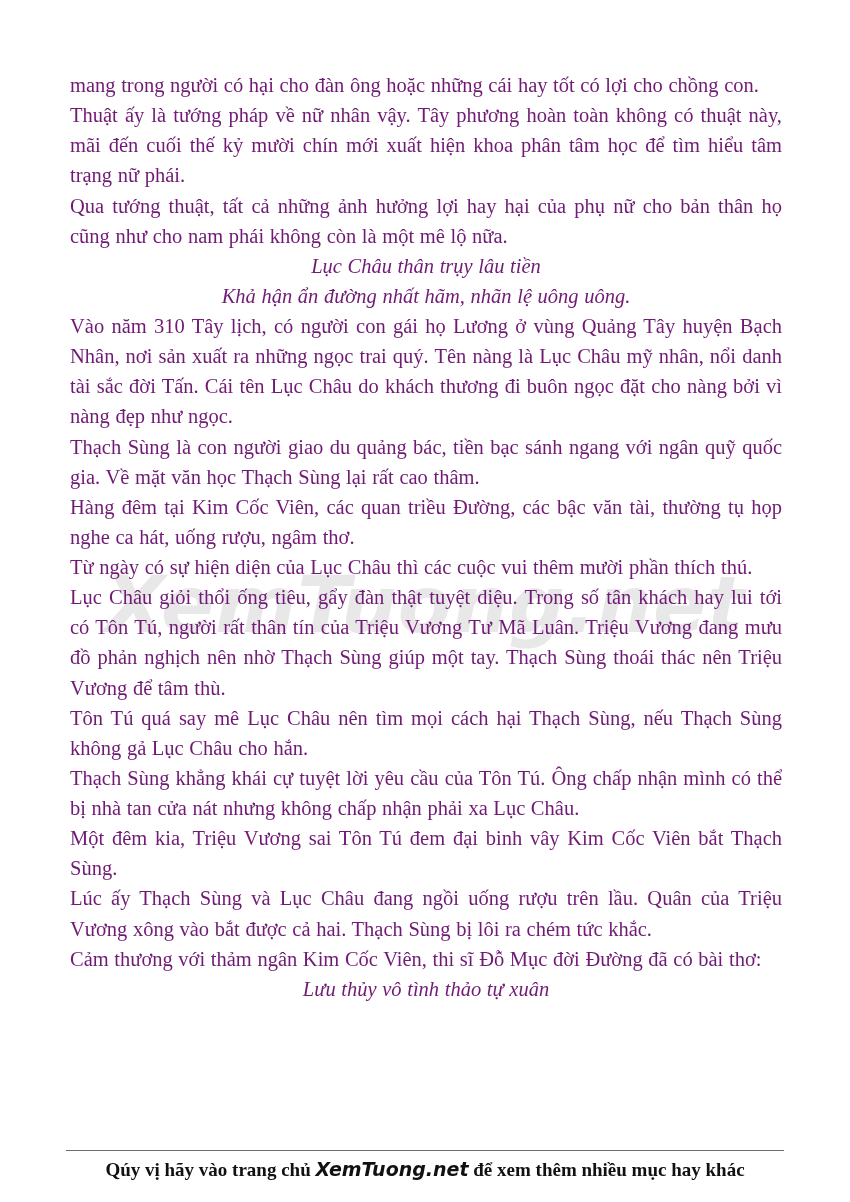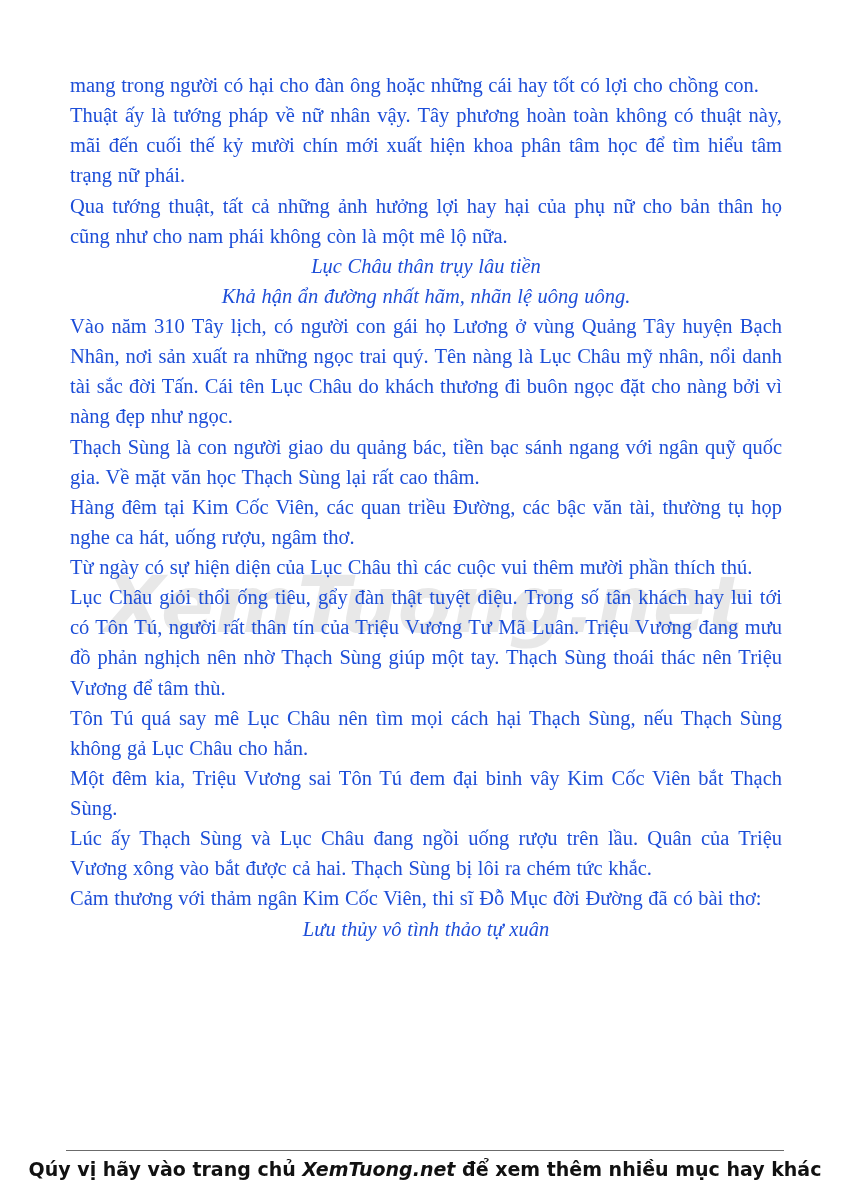--- a/index.html
+++ b/index.html
@@ -45,21 +45,21 @@
     width: 712px;
     z-index: 2;
   }
   p.para {
     margin: 0;
     font-size: 20.5px;
     line-height: 1.47;
     text-align: justify;
     text-justify: inter-word;
     word-spacing: 0.5px;
-    color: #1d4ed8;
+    color: #701a75;
   }
   p.para.verse {
     font-style: italic;
     text-align: center;
     text-indent: 0;
   }
   .footer-rule {
     position: absolute;
     left: 66px;
     top: 1150px;
@@ -80,20 +80,21 @@
     z-index: 3;
     white-space: nowrap;
   }
   .footer .brand {
     font-weight: 700;
     font-style: italic;
     color: #111111;
   }
   .footer .lead {
     font-weight: 600;
+    font-family: Liberation Serif, serif;
   }
 </style>
 </head>
 <body>
 
 <div class="page">
 
   <div class="watermark">XemTuong.net</div>
 
   <div class="content">
@@ -101,20 +102,21 @@
     <p class="para">Thuật ấy là tướng pháp về nữ nhân vậy. Tây phương hoàn toàn không có thuật này, mãi đến cuối thế kỷ mười chín mới xuất hiện khoa phân tâm học để tìm hiểu tâm trạng nữ phái.</p>
     <p class="para">Qua tướng thuật, tất cả những ảnh hưởng lợi hay hại của phụ nữ cho bản thân họ cũng như cho nam phái không còn là một mê lộ nữa.</p>
     <p class="para verse">Lục Châu thân trụy lâu tiền</p>
     <p class="para verse">Khả hận ẩn đường nhất hãm, nhãn lệ uông uông.</p>
     <p class="para">Vào năm 310 Tây lịch, có người con gái họ Lương ở vùng Quảng Tây huyện Bạch Nhân, nơi sản xuất ra những ngọc trai quý. Tên nàng là Lục Châu mỹ nhân, nổi danh tài sắc đời Tấn. Cái tên Lục Châu do khách thương đi buôn ngọc đặt cho nàng bởi vì nàng đẹp như ngọc.</p>
     <p class="para">Thạch Sùng là con người giao du quảng bác, tiền bạc sánh ngang với ngân quỹ quốc gia. Về mặt văn học Thạch Sùng lại rất cao thâm.</p>
     <p class="para">Hàng đêm tại Kim Cốc Viên, các quan triều Đường, các bậc văn tài, thường tụ họp nghe ca hát, uống rượu, ngâm thơ.</p>
     <p class="para">Từ ngày có sự hiện diện của Lục Châu thì các cuộc vui thêm mười phần thích thú.</p>
     <p class="para">Lục Châu giỏi thổi ống tiêu, gẩy đàn thật tuyệt diệu. Trong số tân khách hay lui tới có Tôn Tú, người rất thân tín của Triệu Vương Tư Mã Luân. Triệu Vương đang mưu đồ phản nghịch nên nhờ Thạch Sùng giúp một tay. Thạch Sùng thoái thác nên Triệu Vương để tâm thù.</p>
     <p class="para">Tôn Tú quá say mê Lục Châu nên tìm mọi cách hại Thạch Sùng, nếu Thạch Sùng không gả Lục Châu cho hắn.</p>
+    <p class="para">Thạch Sùng khẳng khái cự tuyệt lời yêu cầu của Tôn Tú. Ông chấp nhận mình có thể bị nhà tan cửa nát nhưng không chấp nhận phải xa Lục Châu.</p>
     <p class="para">Một đêm kia, Triệu Vương sai Tôn Tú đem đại binh vây Kim Cốc Viên bắt Thạch Sùng.</p>
     <p class="para">Lúc ấy Thạch Sùng và Lục Châu đang ngồi uống rượu trên lầu. Quân của Triệu Vương xông vào bắt được cả hai. Thạch Sùng bị lôi ra chém tức khắc.</p>
     <p class="para">Cảm thương với thảm ngân Kim Cốc Viên, thi sĩ Đỗ Mục đời Đường đã có bài thơ:</p>
     <p class="para verse">Lưu thủy vô tình thảo tự xuân</p>
   </div>
 
   <div class="footer-rule"></div>
 
   <div class="footer">
     <span class="lead">Qúy vị hãy vào trang chủ </span><span class="brand">XemTuong.net</span><span class="lead"> để xem thêm nhiều mục hay khác</span>

